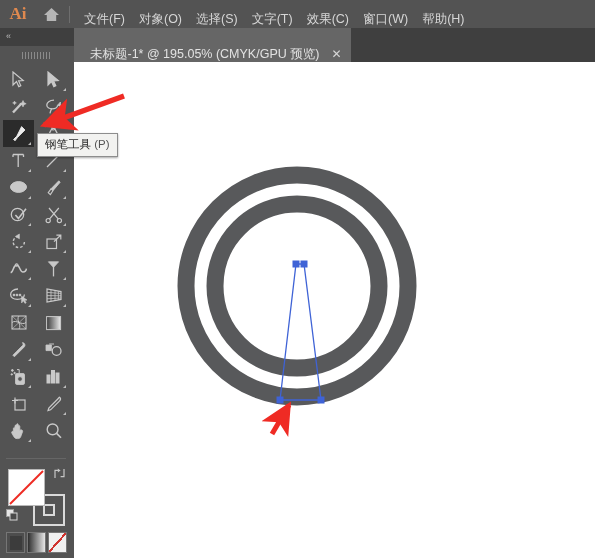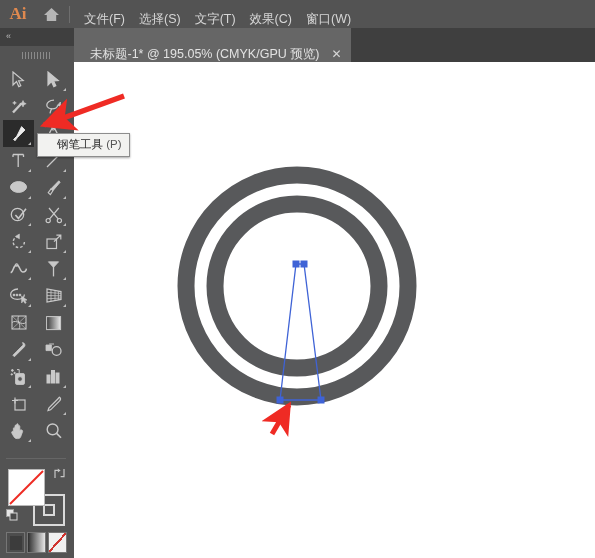--- a/index.html
+++ b/index.html
@@ -97,21 +97,21 @@
   }
   .tool svg { display:block; }
   .tool svg * { stroke:#c9c9c9; }
   .tool.active svg * { stroke:#e8e8e8; }
 
   
   .tooltip {
     position:absolute; left:37px; top:133px;
     background:#f2f2f0; color:#2a2a2a;
     border:1px solid #8d8d8d;
-    font-size:11.5px; padding:3px 7px 4px 19px;
+    font-size:11.5px; padding:3px 7px 4px 7px;
     white-space:nowrap; z-index:60;
     box-shadow:0 1px 2px rgba(0,0,0,.35);
   }
   .tooltip .tip-key { color:#555; }
 
   
   .swatch-area { position:absolute; left:0; top:400px; width:74px; }
   .sw-divider {
     position:absolute; left:6px; top:-6px; width:60px; height:1px;
     background:#666;
@@ -182,24 +182,26 @@
   <div class="menubar">
     <div class="ai-logo">Ai</div>
     <div class="home-icon">
       <svg width="17" height="15" viewBox="0 0 17 15">
         <path d="M8.5 1 L16 8 H13.2 V14 H3.8 V8 H1 Z" fill="#b6b6b6"></path>
       </svg>
     </div>
     <div class="menu-sep"></div>
     <div class="menu-items">
       <div class="menu-item">文件(F)</div>
+      <div class="menu-item">对象(O)</div>
       <div class="menu-item">选择(S)</div>
       <div class="menu-item">文字(T)</div>
       <div class="menu-item">效果(C)</div>
       <div class="menu-item">窗口(W)</div>
+      <div class="menu-item">帮助(H)</div>
     </div>
   </div>
 
   <div class="tabbar">
     <div class="tab">
       <span class="tab-title">未标题-1* @ 195.05% (CMYK/GPU 预览)</span>
       <span class="tab-close">✕</span>
     </div>
   </div>
 

